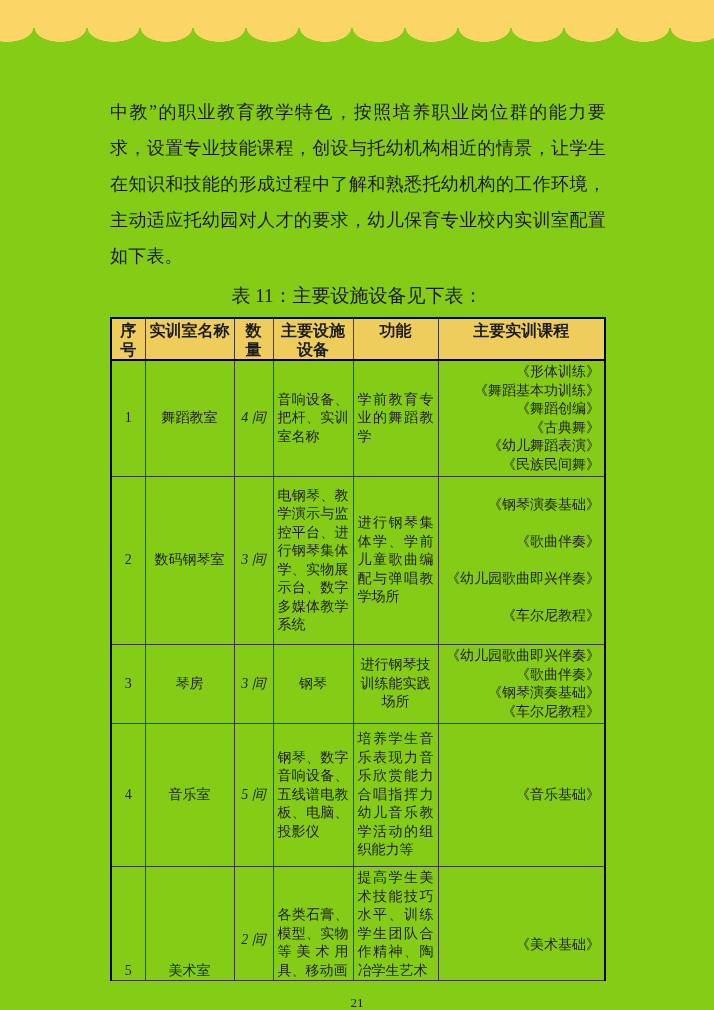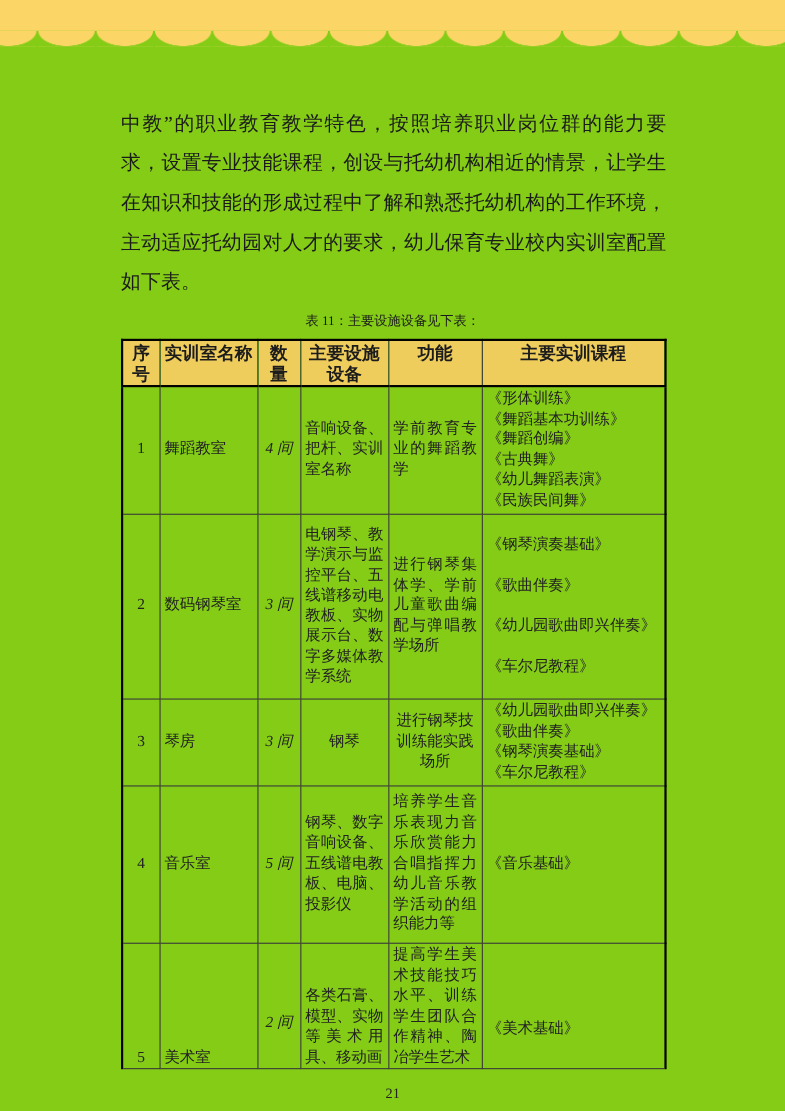--- a/index.html
+++ b/index.html
@@ -35,21 +35,21 @@
     line-height: 36px;
     text-align: justify;
     letter-spacing: 0.2px;
     color: #1b1b1b;
   }
 
   
   .caption {
     margin-top: 9px;
     text-align: center;
-    font-size: 12px;
+    font-size: 19px;
     color: #1b1b1b;
   }
 
   
   table.facilities {
     margin: 8px 0 0 110px;
     width: 494px;
     border-collapse: collapse;
     table-layout: fixed;
     border: 2px solid #000;
@@ -78,25 +78,25 @@
     color: #222;
   }
   tr.r-head { height: 38px; }
   tr.r1 { height: 108px; }
   tr.r2 { height: 168px; }
   tr.r3 { height: 77px; }
   tr.r4 { height: 143px; }
   tr.r5 { height: 110px; }
 
   td.c-no   { text-align: center; font-size: 15px; }
-  td.c-name { font-size: 15px; }
+  td.c-name { text-align: center; font-size: 15px; }
   td.c-qty  { text-align: center; font-size: 15px; font-style: italic; }
   td.c-equip{ text-align: justify; }
   td.c-func { text-align: justify; }
-  td.c-courses { text-align: left; font-size: 14.5px; line-height: 17.5px; padding: 1px 1px; }
+  td.c-courses { text-align: right; font-size: 14.5px; line-height: 17.5px; padding: 1px 1px; }
   td.t-center { text-align: center; }
   td.v-top { vertical-align: top; padding-top: 4px; }
 
   
   tr.split td { vertical-align: bottom; padding-bottom: 0; }
   tr.split td.c-qty { padding-bottom: 31px; }
   tr.split td.c-courses { padding-bottom: 26px; }
 
   
   .page-number {
@@ -151,21 +151,21 @@
 《舞蹈基本功训练》
 《舞蹈创编》
 《古典舞》
 《幼儿舞蹈表演》
 《民族民间舞》</td>
       </tr>
       <tr class="r2">
         <td class="c-no">2</td>
         <td class="c-name">数码钢琴室</td>
         <td class="c-qty">3 间</td>
-        <td class="c-equip v-top">电钢琴、教学演示与监控平台、五线谱移动电教板、实物展示台、数字多媒体教学系统</td>
+        <td class="c-equip v-top">电钢琴、教学演示与监控平台、进行钢琴集体学、实物展示台、数字多媒体教学系统</td>
         <td class="c-func v-top">进行钢琴集体学、学前儿童歌曲编配与弹唱教学场所</td>
         <td class="c-courses">《钢琴演奏基础》
 
 《歌曲伴奏》
 
 《幼儿园歌曲即兴伴奏》
 
 《车尔尼教程》</td>
       </tr>
       <tr class="r3">

